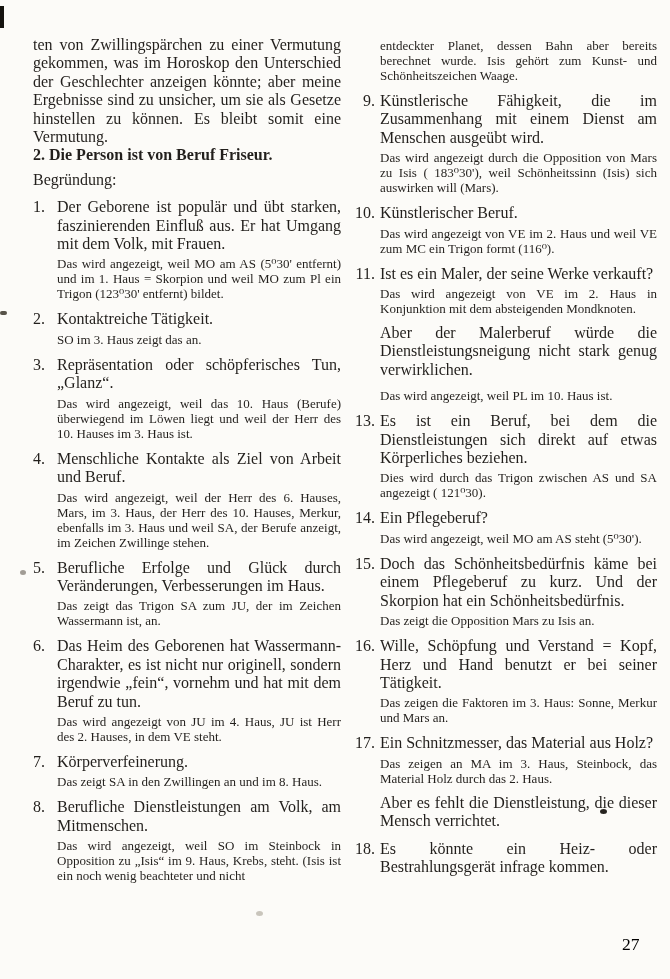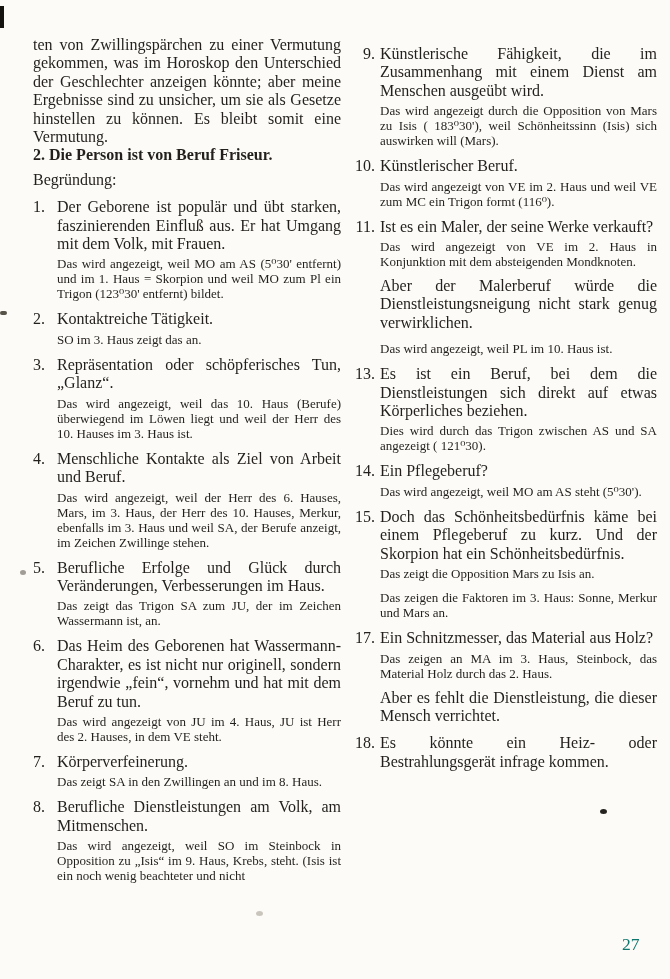--- a/index.html
+++ b/index.html
@@ -18,21 +18,21 @@
   .subheading{margin-top:6px;}
   .item{margin-top:9px;}
   .ihead{display:flex;}
   .num{flex:0 0 24px;font-size:16px;line-height:18.4px;}
   .col-right .num{text-align:right;padding-right:5px;flex:0 0 23px;}
   .itext{flex:1;}
   .note{font-size:13px;line-height:15px;text-align:justify;margin:3px 0 0 24px;}
   .col-right .note,.col-right .extra{margin-left:28px;}
   .extra{margin:8px 0 0 24px;}
   .cont{margin:2px 0 0 28px;}
-  .pageno{position:absolute;left:622px;top:934px;font-size:17.5px;color:#0f766e;}
+  .pageno{position:absolute;left:622px;top:934px;font-size:17.5px;color:#000000;}
   
   .artifact{position:absolute;}
   .bar-right{right:0;top:0;width:5px;height:979px;background:#121110;border-radius:1px;}
   .mark-topleft{left:0;top:6px;width:4px;height:22px;background:#15130f;}
   .tick-left{left:0;top:311px;width:7px;height:4px;background:#575349;border-radius:2px;}
   .speck-left{left:20px;top:570px;width:6px;height:5px;background:#8a857c;border-radius:50%;opacity:.8;}
   .dot-right{left:600px;top:809px;width:7px;height:5px;background:#26231f;border-radius:50%;}
   .speck-faint{left:256px;top:911px;width:7px;height:5px;background:#c9c5bc;border-radius:50%;}
 </style>
 </head>
@@ -105,20 +105,21 @@
           <div class="ihead">
             <span class="num">8.</span>
             <span class="itext">Berufliche Dienstleistungen am Volk, am Mitmenschen.</span>
           </div>
           <div class="note">Das wird angezeigt, weil SO im Steinbock in Opposition zu „Isis“ im 9. Haus, Krebs, steht. (Isis ist ein noch wenig beachteter und nicht</div>
         </div>
       </div>
   </div>
 
   <div class="col col-right">
+    <p class="note cont">entdeckter Planet, dessen Bahn aber bereits berechnet wurde. Isis gehört zum Kunst- und Schönheitszeichen Waage.</p>
     <div id="right-items">
         <div class="item">
           <div class="ihead">
             <span class="num">9.</span>
             <span class="itext">Künstlerische Fähigkeit, die im Zusammenhang mit einem Dienst am Menschen ausgeübt wird.</span>
           </div>
           <div class="note">Das wird angezeigt durch die Opposition von Mars zu Isis ( 183⁰30'), weil Schönheitssinn (Isis) sich auswirken will (Mars).</div>
         </div>
         <div class="item">
           <div class="ihead">
@@ -153,20 +154,24 @@
           <div class="note">Das wird angezeigt, weil MO am AS steht (5⁰30').</div>
         </div>
         <div class="item">
           <div class="ihead">
             <span class="num">15.</span>
             <span class="itext">Doch das Schönheitsbedürfnis käme bei einem Pflegeberuf zu kurz. Und der Skorpion hat ein Schönheitsbedürfnis.</span>
           </div>
           <div class="note">Das zeigt die Opposition Mars zu Isis an.</div>
         </div>
         <div class="item">
+          <div class="ihead">
+            <span class="num">16.</span>
+            <span class="itext">Wille, Schöpfung und Verstand = Kopf, Herz und Hand benutzt er bei seiner Tätigkeit.</span>
+          </div>
           <div class="note">Das zeigen die Faktoren im 3. Haus: Sonne, Merkur und Mars an.</div>
         </div>
         <div class="item">
           <div class="ihead">
             <span class="num">17.</span>
             <span class="itext">Ein Schnitzmesser, das Material aus Holz?</span>
           </div>
           <div class="note">Das zeigen an MA im 3. Haus, Steinbock, das Material Holz durch das 2. Haus.</div>
           <div class="extra">Aber es fehlt die Dienstleistung, die dieser Mensch verrichtet.</div>
         </div>

